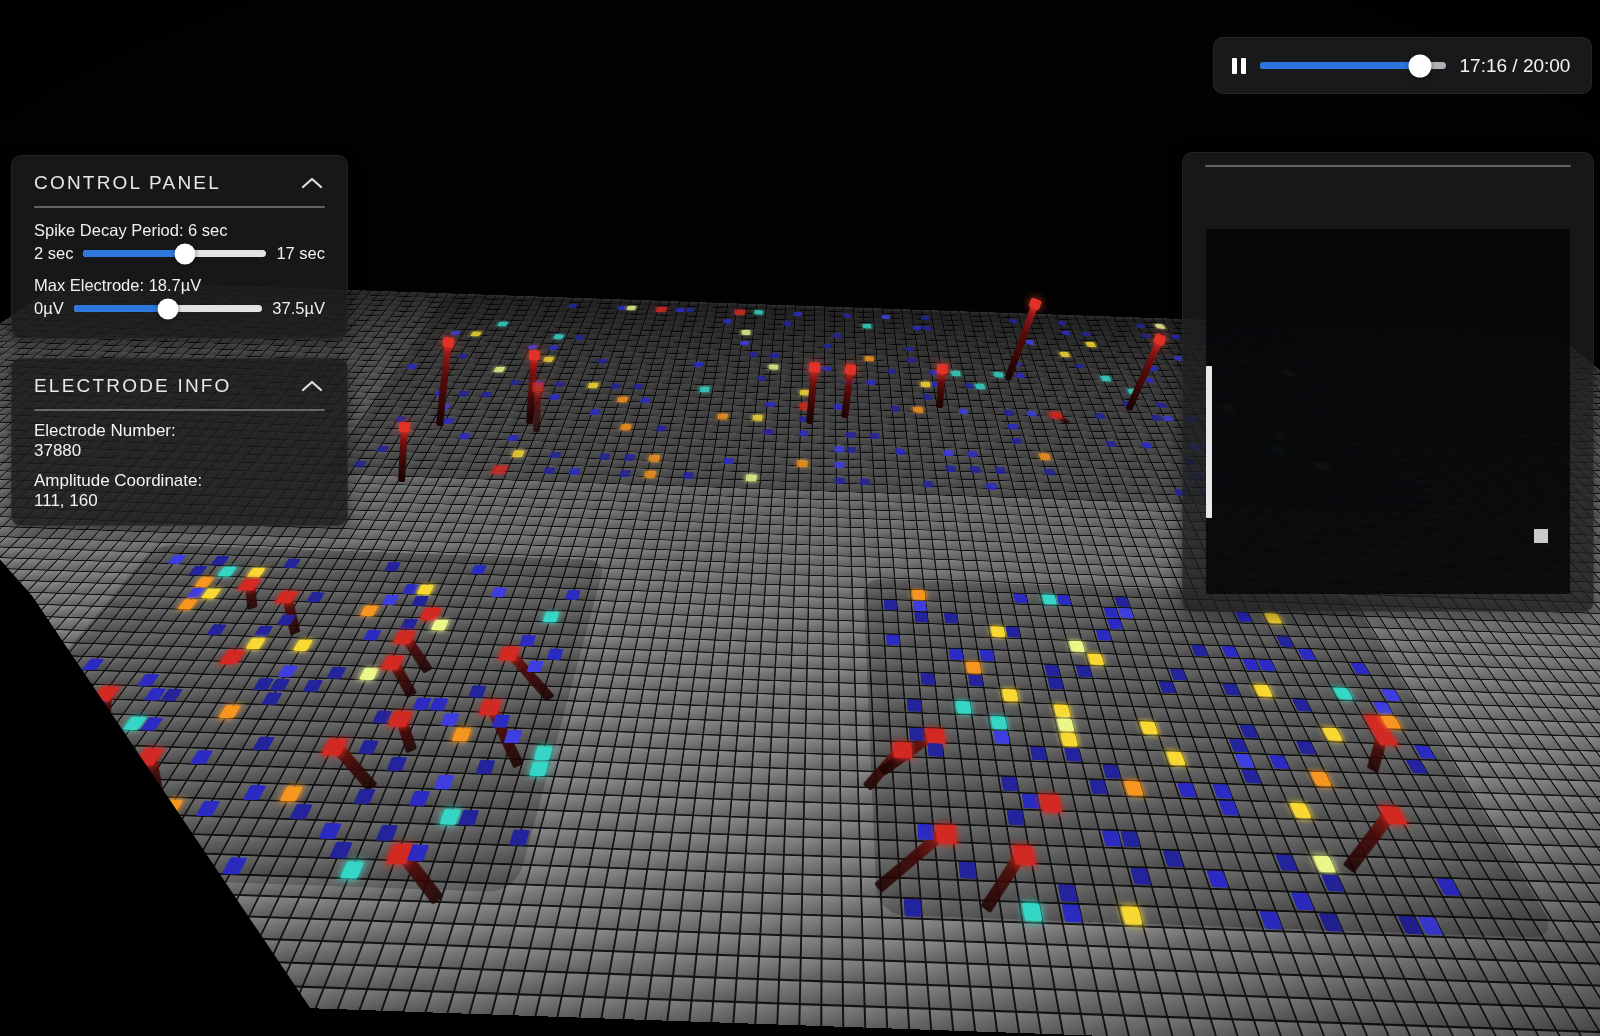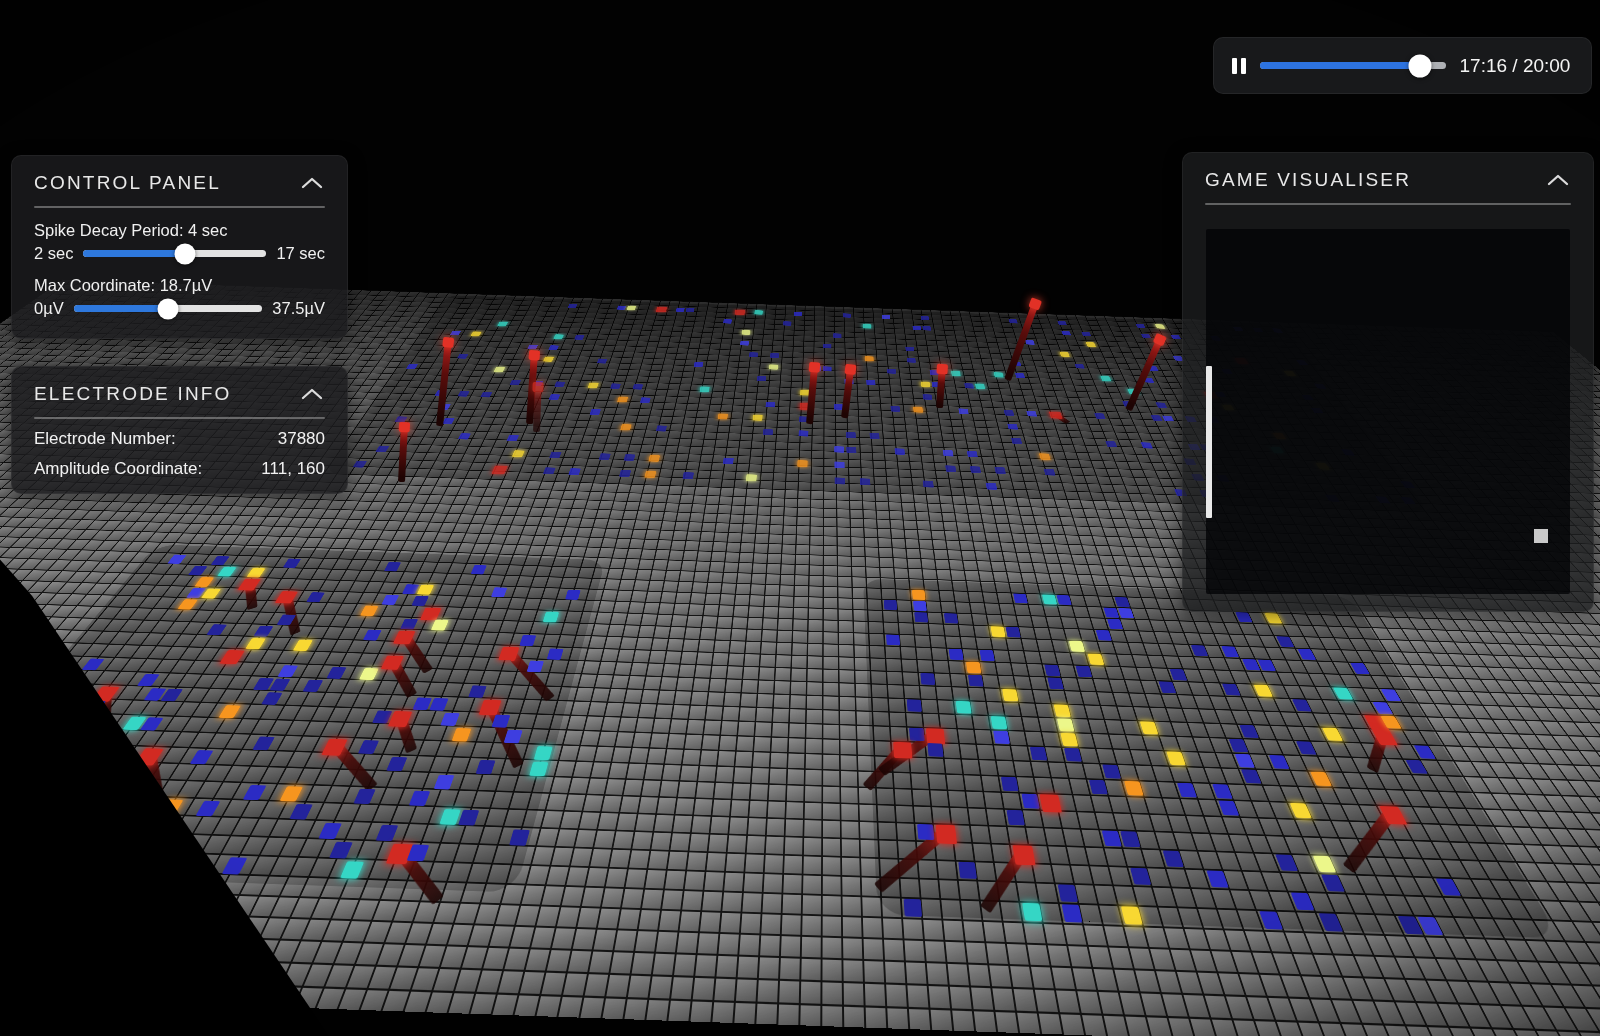--- a/index.html
+++ b/index.html
@@ -46,22 +46,22 @@
 
   .control-panel{left:11px;top:155px;width:335px;padding-bottom:18px;}
   .ctl-label{font-size:16.5px;color:#f0f0f0;margin:13px 22px 4px 22px;}
   .slider-row{display:flex;align-items:center;gap:10px;margin:4px 22px 2px 22px;font-size:16.5px;}
   .slider-row .minlab,.slider-row .maxlab{white-space:nowrap;color:#f0f0f0;}
   .track{flex:1;height:7px;border-radius:4px;background:#e3e3e3;position:relative;}
   .fill{position:absolute;left:0;top:0;bottom:0;border-radius:4px;background:#2e78dd;}
   .thumb{position:absolute;top:50%;width:21px;height:21px;border-radius:50%;background:#fff;
          transform:translate(-50%,-50%);box-shadow:0 1px 4px rgba(0,0,0,0.55);}
 
-  .electrode-info{left:11px;top:366px;width:335px;padding-bottom:14px;}
-  .ei-row{display:flex;justify-content:space-between;font-size:17px;margin:10px 22px 0 22px;color:#f2f2f2;}
+  .electrode-info{left:11px;top:358px;width:335px;padding-bottom:14px;}
+  .ei-row{display:flex;justify-content:space-between;font-size:17px;margin:10px 22px 0 22px;color:#f2f2f2;flex-direction:column;}
 
   .game-panel{left:1182px;top:152px;width:410px;height:458px;background:rgba(28,29,31,0.78);}
   .game-area{position:absolute;left:23px;right:23px;top:76px;bottom:17px;
              background:rgba(3,3,5,0.78);border-radius:2px;}
   .paddle{position:absolute;background:#e9e9e9;border-radius:1px;}
   .ball{position:absolute;background:#c9c9c9;}
 
   
   .playback-bar{position:absolute;left:1213px;top:37px;width:379px;height:57px;
                 background:rgba(26,27,29,0.92);border:1px solid rgba(255,255,255,0.06);
@@ -548,31 +548,31 @@
     <div class="panel-header">
       <span class="panel-title">CONTROL PANEL</span>
       <button class="chev-btn" aria-label="collapse">
         <svg width="22" height="12" viewBox="0 0 22 12">
             <polyline points="2,10 11,2 20,10" fill="none" stroke="#dcdcdc" stroke-width="2.3" stroke-linecap="round" stroke-linejoin="round"></polyline>
           </svg>
       </button>
     </div>
     <div class="divider"></div>
 
-    <div class="ctl-label">Spike Decay Period: 4 sec</div>
+    <div class="ctl-label">Spike Decay Period: 6 sec</div>
     <div class="slider-row">
       <span class="minlab">2 sec</span>
       <div class="track">
         <div class="fill" style="width: 55.6%;"></div>
         <div class="thumb" style="left: 55.6%;"></div>
       </div>
       <span class="maxlab">17 sec</span>
     </div>
 
-    <div class="ctl-label">Max Coordinate: 18.7µV</div>
+    <div class="ctl-label">Max Electrode: 18.7µV</div>
     <div class="slider-row">
       <span class="minlab">0µV</span>
       <div class="track">
         <div class="fill" style="width: 49.9%;"></div>
         <div class="thumb" style="left: 49.9%;"></div>
       </div>
       <span class="maxlab">37.5µV</span>
     </div>
   </div>
 
@@ -590,28 +590,20 @@
       <span>Electrode Number:</span>
       <span>37880</span>
     </div>
     <div class="ei-row">
       <span>Amplitude Coordinate:</span>
       <span>111, 160</span>
     </div>
   </div>
 
   <div class="panel game-panel">
-    <div class="panel-header">
-      <span class="panel-title">GAME VISUALISER</span>
-      <button class="chev-btn" aria-label="collapse">
-        <svg width="22" height="12" viewBox="0 0 22 12">
-            <polyline points="2,10 11,2 20,10" fill="none" stroke="#dcdcdc" stroke-width="2.3" stroke-linecap="round" stroke-linejoin="round"></polyline>
-          </svg>
-      </button>
-    </div>
     <div class="divider"></div>
     <div class="game-area">
       <div class="paddle" id="paddle" style="left: 0px; top: 137px; width: 6px; height: 152px;"></div>
       <div class="ball" id="ball" style="left: 328px; top: 300px; width: 14px; height: 14px;"></div>
     </div>
   </div>
 
 </div>
 
 </body></html>

